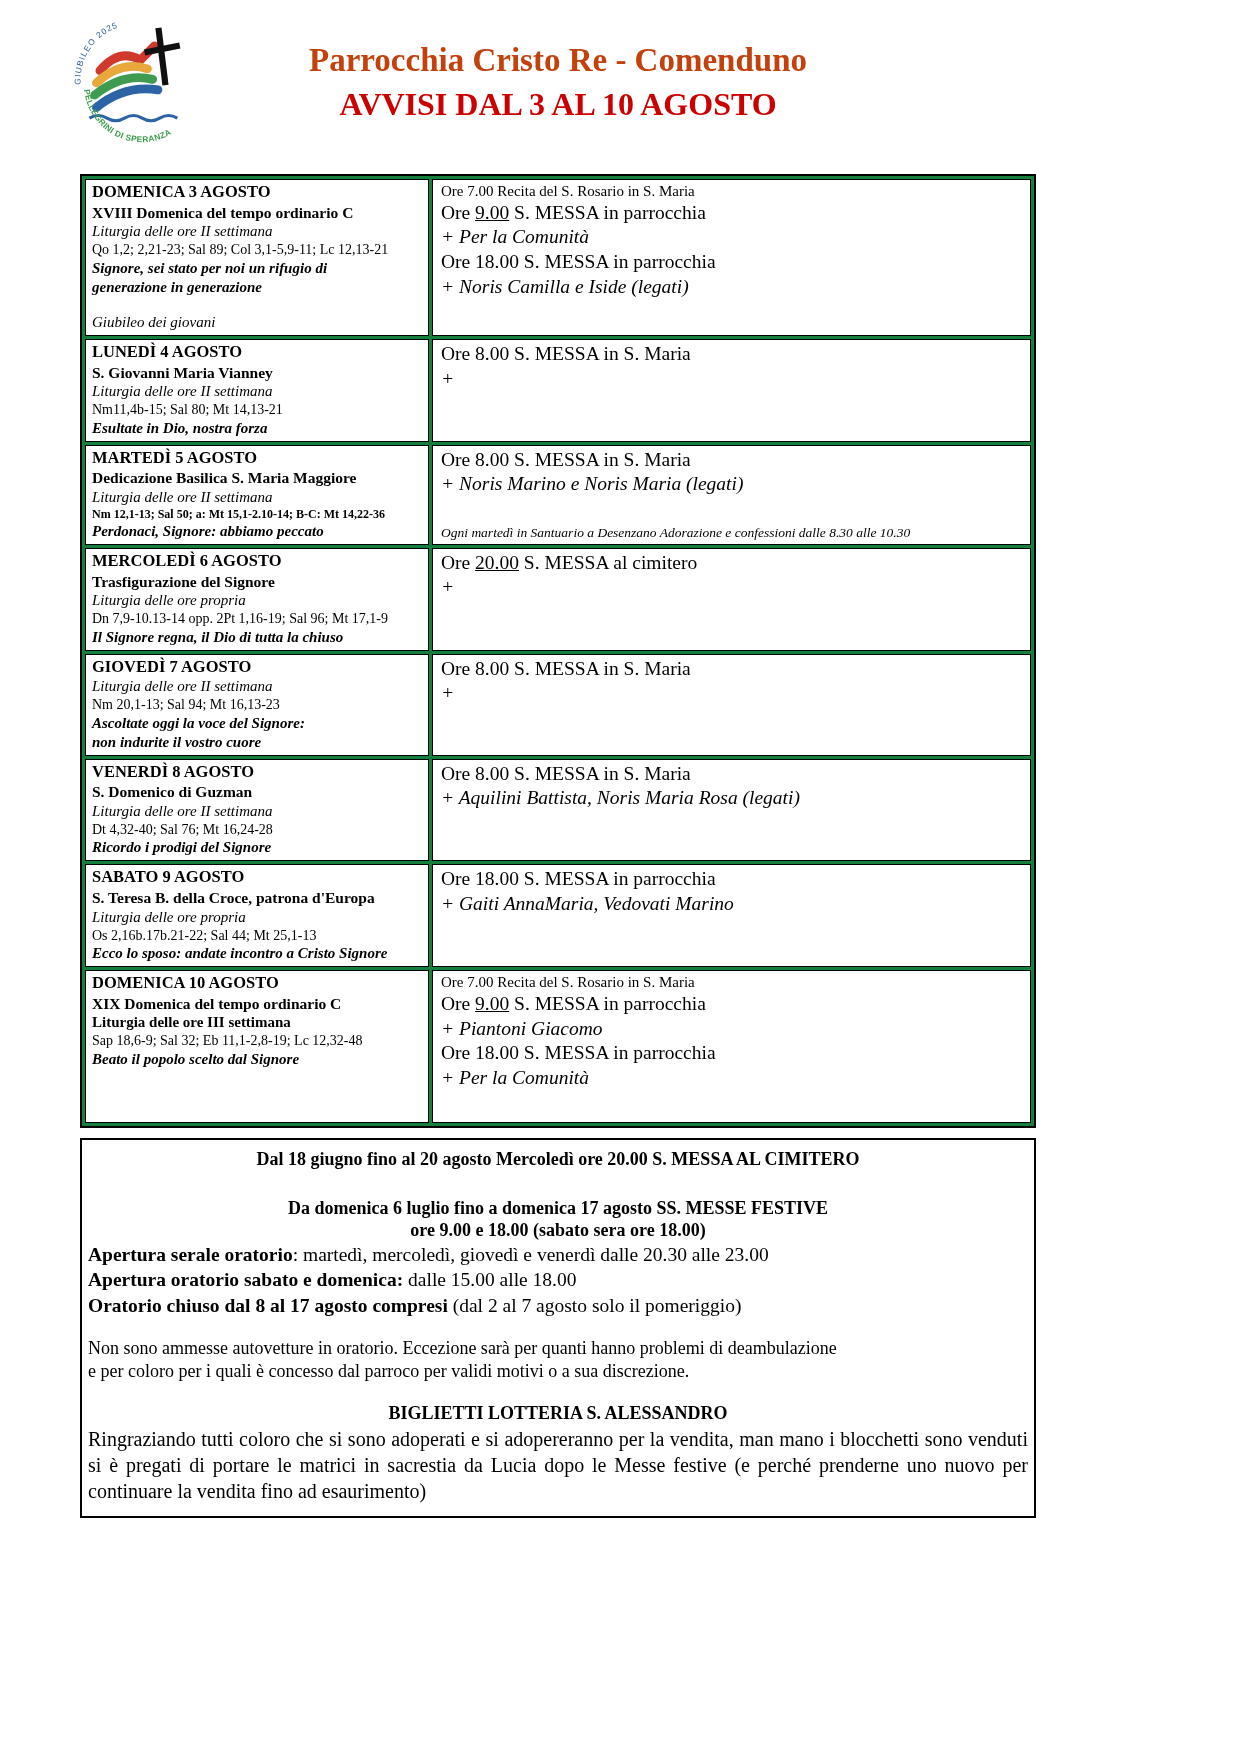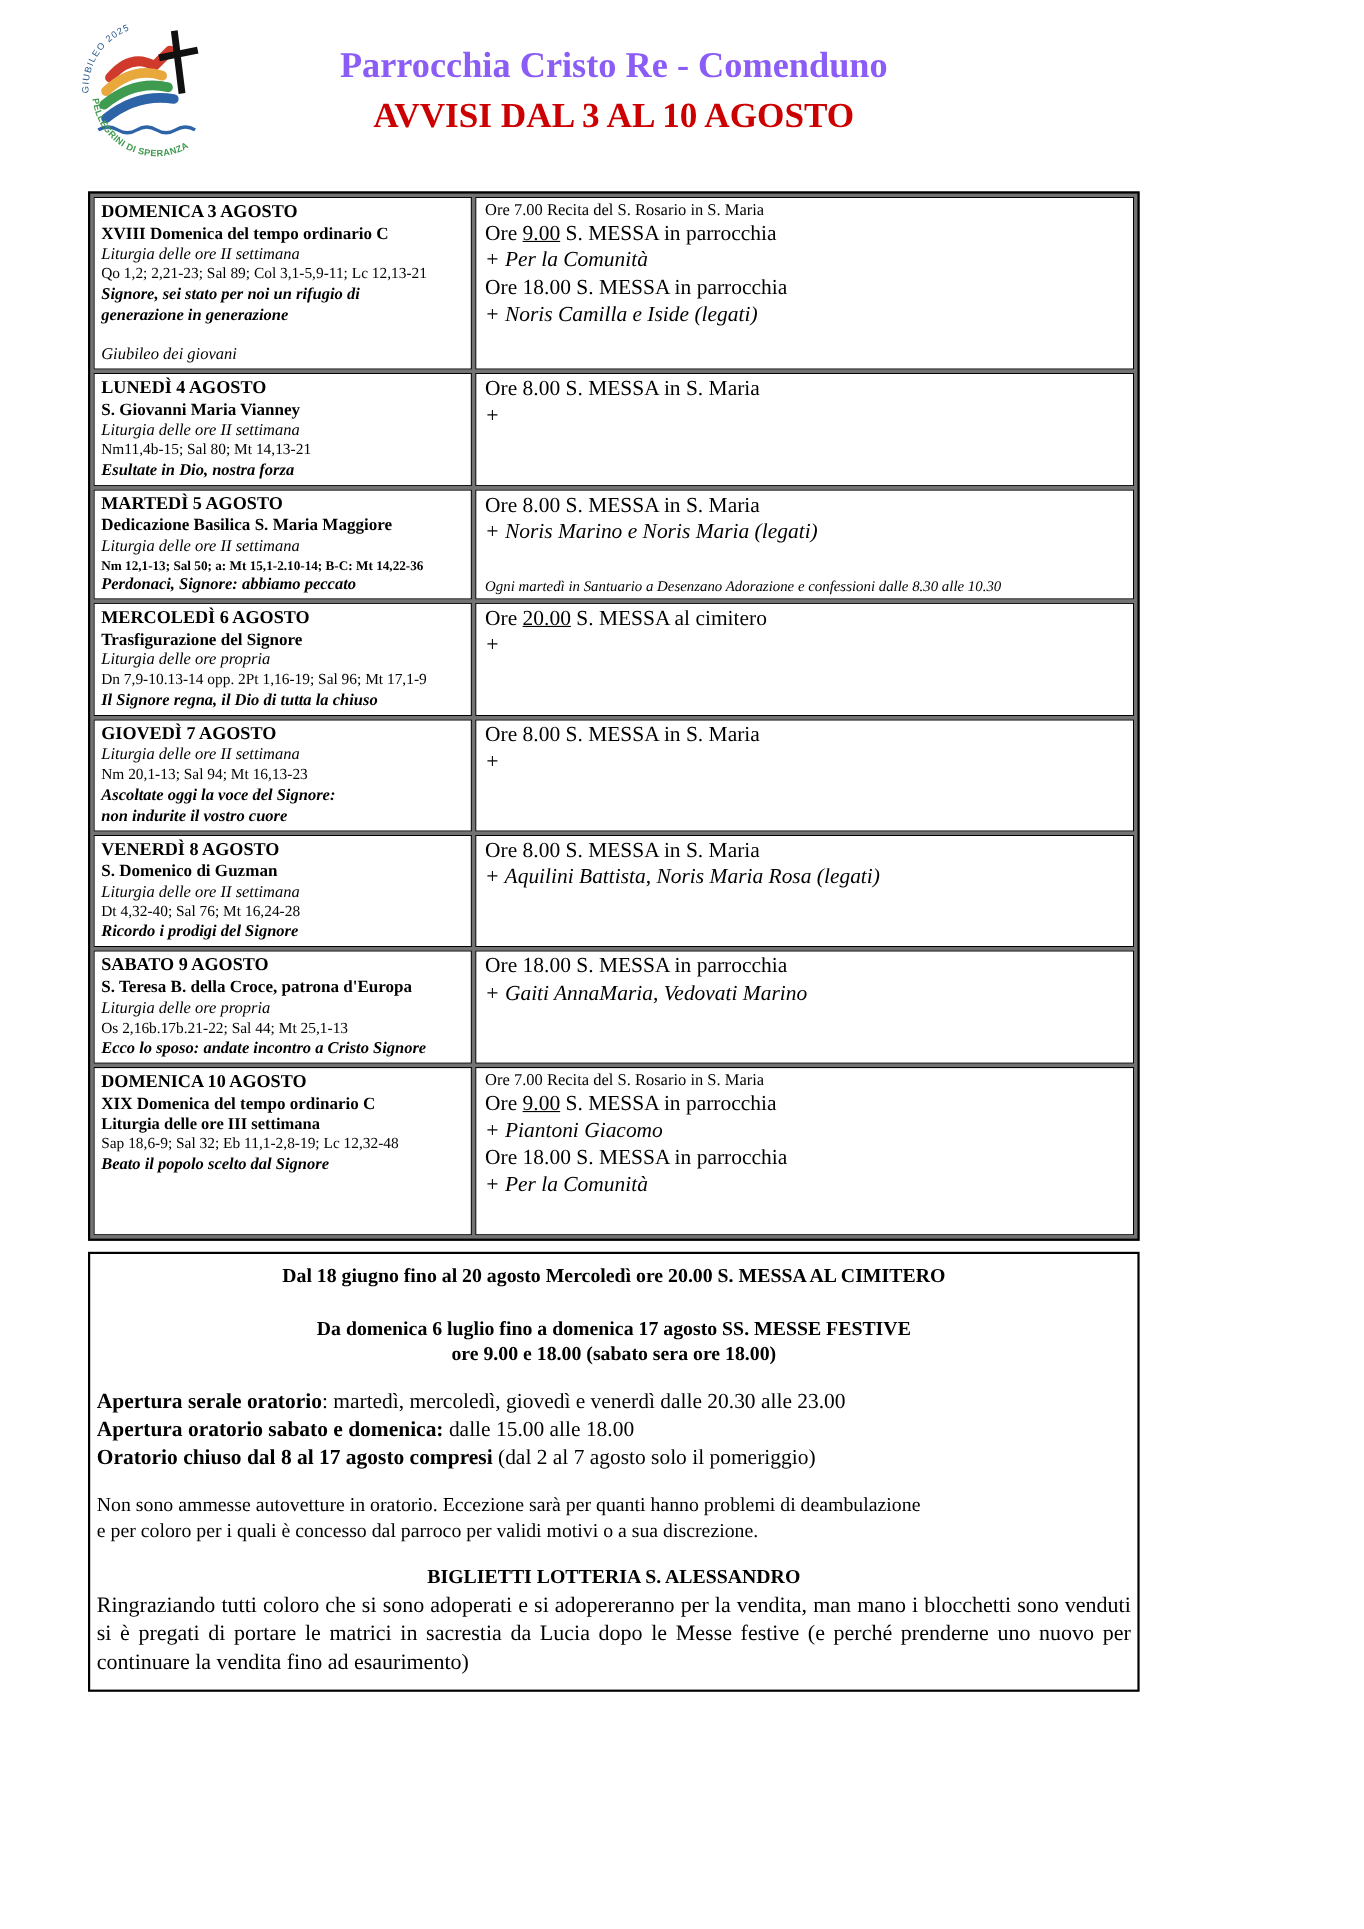--- a/index.html
+++ b/index.html
@@ -10,25 +10,25 @@
     color: #000;
     font-family: "Liberation Serif", "DejaVu Serif", serif;
   }
   .page { padding: 16px 0 0 80px; }
   .content { width: 956px; }
 
   
   .header { position: relative; height: 158px; }
   .logo { position: absolute; left: -10px; top: 0; width: 132px; height: 132px; }
   .titles { text-align: center; padding-top: 26px; }
-  .title-main { font-size: 33px; font-weight: bold; color: #8b5cf6; line-height: 1.15; }
+  .title-main { font-size: 33px; font-weight: bold; color: #c2410c; line-height: 1.15; }
   .title-sub  { font-size: 32px; font-weight: bold; color: #cc0000; line-height: 1.15; margin-top: 6px; }
 
   
-  .frame { border: 2px solid #000; padding: 3px; background: #737373; }
+  .frame { border: 2px solid #000; padding: 3px; background: #15803d; }
   .row { display: grid; grid-template-columns: 344px 1fr; gap: 3px; margin-bottom: 3px; }
   .row:last-child { margin-bottom: 0; }
   .cell { border: 1px solid #000; padding: 2px 6px 3px; background: #fff; }
   .day-cell { display: flex; flex-direction: column; font-size: 15px; line-height: 1.26; overflow: hidden; }
   .day-title { font-size: 16.5px; font-weight: bold; }
   .feast { font-size: 15.5px; font-weight: bold; }
   .liturgy { font-style: italic; }
   .liturgy.bold { font-style: normal; font-weight: bold; }
   .readings { font-size: 14px; white-space: nowrap; }
   .readings.xs { font-size: 12px; font-weight: bold; }
@@ -39,21 +39,21 @@
   .time.u { text-decoration: underline; }
   .intent { font-style: italic; }
   .cell-footnote { margin-top: auto; font-size: 13.5px; font-style: italic; line-height: 1.15; padding-top: 4px; }
   .mh-tall { min-height: 150px; }
   .mh-med  { min-height: 146px; }
 
   
   .bottom-box { border: 2px solid #000; margin-top: 10px; padding: 8px 6px 12px; background: #fff; }
   .center-bold { text-align: center; font-weight: bold; font-size: 18px; line-height: 1.25; }
   .sp-after-1 { margin-bottom: 26px; }
-  .sp-after-3 { margin-bottom: 20px; }
+  .sp-after-3 { }
   .oratorio-line { margin: 0; font-size: 19.5px; line-height: 1.32; }
   .car-note { margin-top: 18px; font-size: 18px; line-height: 1.3; white-space: pre-line; }
   .lottery-title { margin-top: 18px; }
   .lottery-text { margin-top: 2px; font-size: 20px; line-height: 1.3; text-align: justify; }
   b { font-weight: bold; margin-top: 12px; }
 </style>
 </head>
 <body>
 
 <div class="page">

